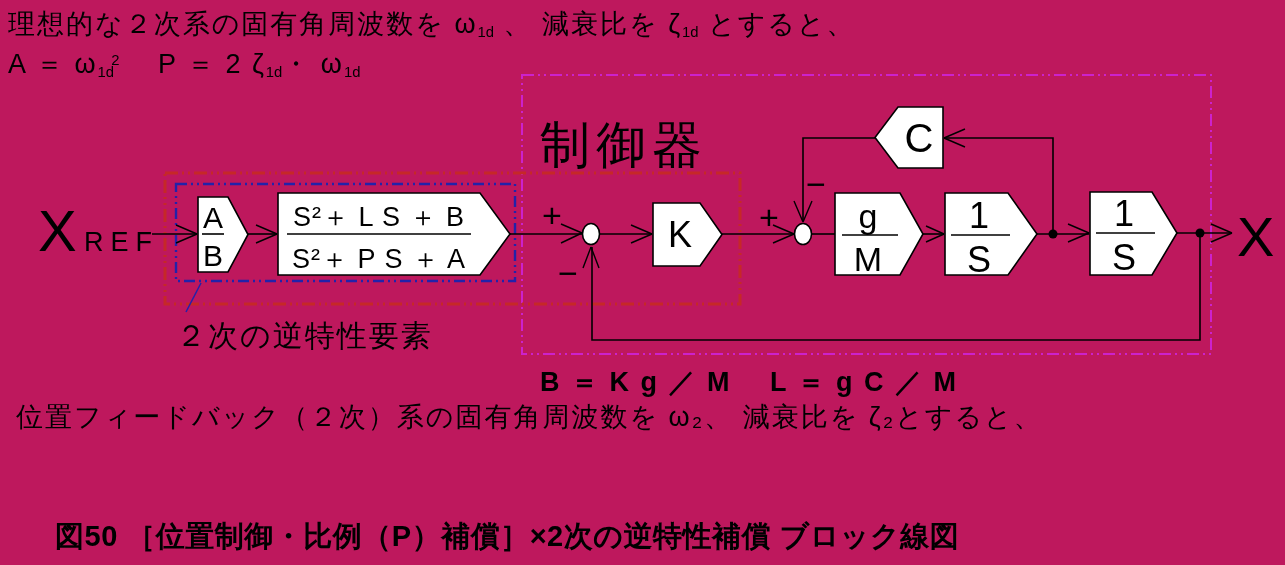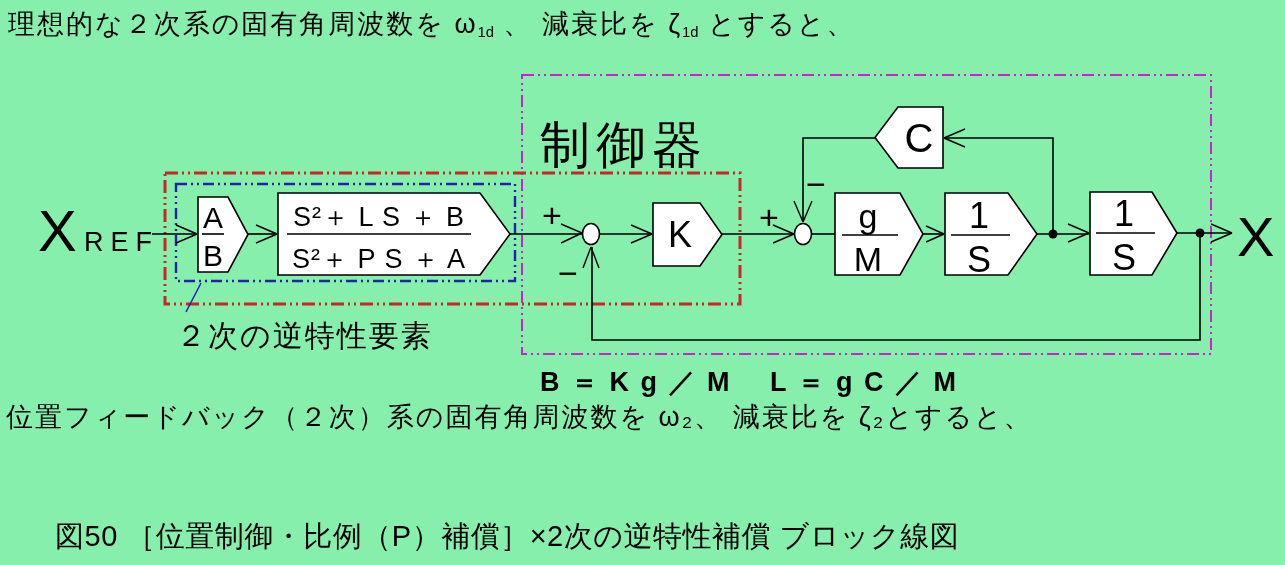--- a/index.html
+++ b/index.html
@@ -1,39 +1,40 @@
 <!DOCTYPE html>
 <html><head>
 <meta charset="utf-8">
 <style>
   html,body{margin:0;padding:0;background:#ffffff;}
-  #page{position:relative;width:1285px;height:565px;background:#86efac;overflow:hidden;
+  #page{position:relative;width:1285px;height:565px;background:#be185d;overflow:hidden;
         font-family:"Liberation Sans","DejaVu Sans",sans-serif;color:#000;}
   .tline{position:absolute;white-space:pre;font-size:27px;letter-spacing:2px;color:#000;}
   .sb{font-size:0.55em;letter-spacing:0;vertical-align:-0.3em;}
   .sp{font-size:0.55em;letter-spacing:0;vertical-align:0.55em;margin-left:-3px;}
-  #caption{position:absolute;left:55px;top:517px;font-size:29px;font-weight:400;letter-spacing:0.5px;white-space:pre;}
+  #caption{position:absolute;left:55px;top:517px;font-size:29px;font-weight:700;letter-spacing:0.5px;white-space:pre;}
   svg{position:absolute;left:0;top:0;}
   .blk{fill:#ffffff;stroke:#000000;stroke-width:1.6;}
   .ln{stroke:#000000;stroke-width:1.6;fill:none;}
   .ah{stroke:#000000;stroke-width:1.4;fill:none;}
   .dot{fill:#000000;stroke:none;}
   .sum{fill:#ffffff;stroke:#000000;stroke-width:1.6;}
   .box-magenta{fill:none;stroke:#CC22CC;stroke-width:2;stroke-dasharray:12 4 2 4 2 4;}
   .box-red{fill:none;stroke:#C62828;stroke-width:3;stroke-dasharray:13 4 2 4 2 4;}
   .box-blue{fill:none;stroke:#2222AA;stroke-width:2.4;stroke-dasharray:11 4 2 4 2 4;}
   text{font-family:"Liberation Sans","DejaVu Sans",sans-serif;fill:#000;}
 </style>
 </head>
 <body>
 
 <div id="page">
 
   <div class="tline" style="left:8px;top:6px;"><span>理想的な２次系の固有角周波数を ω</span><span class="sb">1d</span><span> 、 減衰比を ζ</span><span class="sb">1d</span><span> とすると、</span></div>
 
+  <div class="tline" style="left:8px;top:46px;"><span>A ＝ ω</span><span class="sb">1d</span><span class="sp">2</span><span>　 P ＝ 2 ζ</span><span class="sb">1d</span><span>・ ω</span><span class="sb">1d</span></div>
 
   <svg width="1285" height="565" viewBox="0 0 1285 565">
 
     <rect class="box-magenta" x="522" y="75" width="689" height="279"></rect>
     <rect class="box-red" x="165" y="173" width="575" height="131"></rect>
     <rect class="box-blue" x="176" y="184" width="339" height="97"></rect>
 
     <path class="ln" d="M152 234 H197"></path>
     <path class="ln" d="M248 234 H277"></path>
     <path class="ln" d="M510 234 H582"></path>
@@ -100,17 +101,17 @@
     <text x="540" y="162" font-size="50" letter-spacing="6" fill="#C62828">制御器</text>
     <text x="176" y="346" font-size="30" letter-spacing="2" fill="#2222AA">２次の逆特性要素</text>
     <path d="M201 283 L186 312" stroke="#2222AA" stroke-width="1.5" fill="none"></path>
 
     <text x="38" y="251" font-size="58" fill="#2222AA">X</text>
     <text x="84" y="251" font-size="27" letter-spacing="7" fill="#2222AA">REF</text>
     <text x="1237" y="256" font-size="56" fill="#C62828">X</text>
   </svg>
 
   <div class="tline" style="left:540px;top:364px;font-weight:bold;">B ＝ K g ／ M　 L ＝ g C ／ M</div>
-  <div class="tline" style="left:6px;top:399px;">位置フィードバック（２次）系の固有角周波数を ω₂、 減衰比を ζ₂とすると、</div>
+  <div class="tline" style="left:16px;top:399px;">位置フィードバック（２次）系の固有角周波数を ω₂、 減衰比を ζ₂とすると、</div>
 
   <div id="caption">図50 ［位置制御・比例（P）補償］×2次の逆特性補償 ブロック線図</div>
 
 </div>
 
 </body></html>

